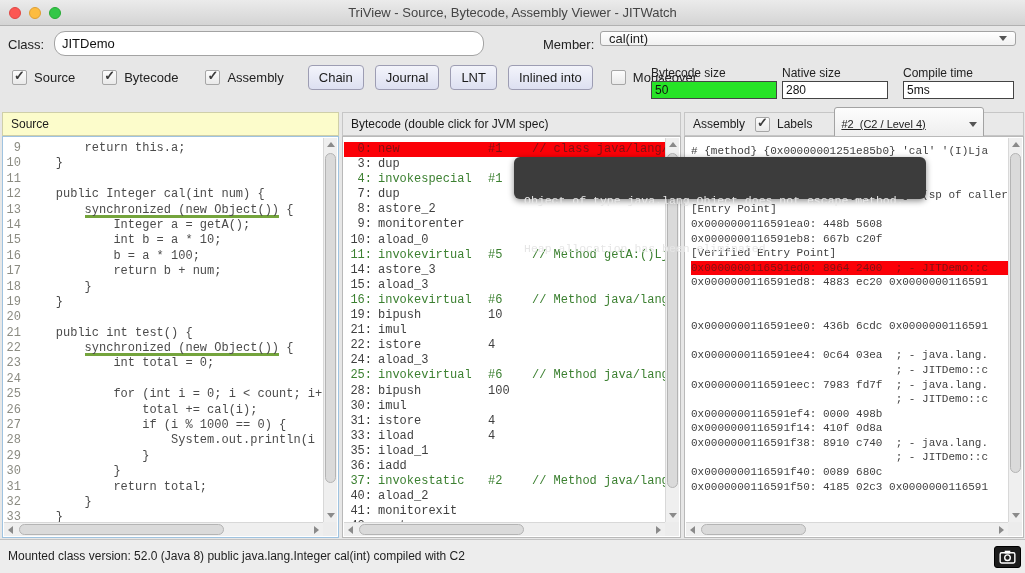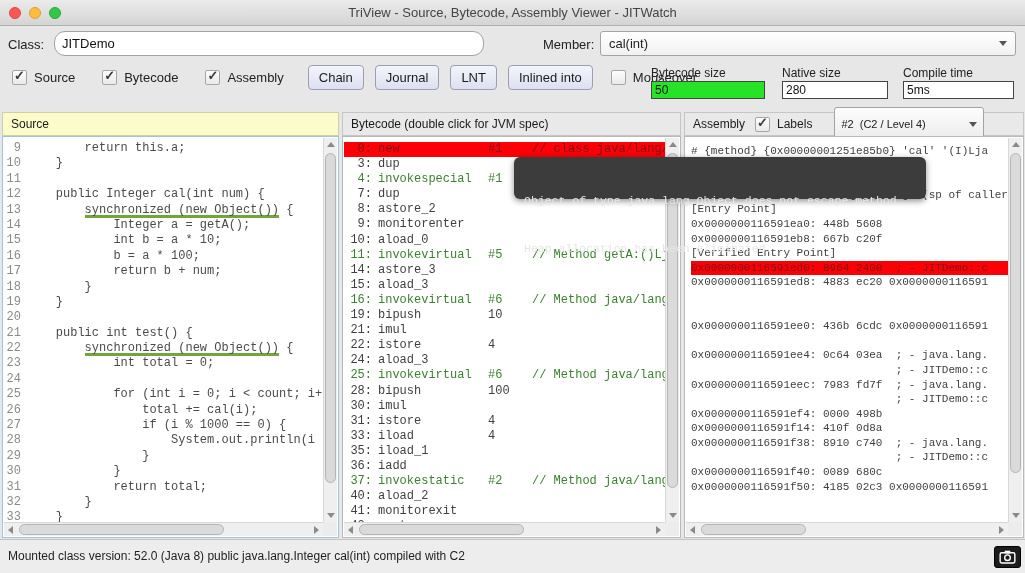--- a/index.html
+++ b/index.html
@@ -18,21 +18,21 @@
 
   
   .lbl { position:absolute; font-size:13px; color:#222; }
   .class-lbl { left:8px; top:37px; }
   .class-input { position:absolute; left:54px; top:31px; width:430px; height:25px;
     border:1px solid #a3a3a3; border-radius:11px; background:#fff; font-size:13px;
     padding:0 7px; color:#111; font-family:"Liberation Sans",sans-serif; }
   .member-lbl { left:543px; top:37px; }
   .selectbox { position:absolute; display:flex; align-items:center; background:linear-gradient(#ffffff,#f1f1f1);
     border:1px solid #a3a3a3; border-radius:3px; color:#222; }
-  .member-select { left:600px; top:31px; width:416px; height:25px; font-size:13px; padding:0 8px; }
+  .member-select { left:600px; top:31px; width:416px; height:15px; font-size:13px; padding:0 8px; }
   .selectbox .val { flex:1; white-space:pre; overflow:hidden; }
   .arrow-down { width:0; height:0; border-left:4px solid transparent; border-right:4px solid transparent;
     border-top:5px solid #555; margin-left:6px; }
 
   .row2 { position:absolute; left:12px; top:64px; height:27px; display:flex; align-items:center; }
   .toggles { display:flex; gap:27px; }
   .cb { display:inline-flex; align-items:center; gap:7px; font-size:13px; color:#222; }
   .cbbox { position:relative; width:15px; height:15px; border:1px solid #a6a6a6; border-radius:2px;
     background:linear-gradient(#fdfdfd,#e9e9e9); }
   .check { position:absolute; left:1px; top:-3px; font-weight:bold; font-size:13px; color:#3d3d3d; visibility:hidden; }
@@ -80,21 +80,21 @@
   
   .asm-code { padding:6px 0 0 5px; font-size:11px; color:#3f3f3f; }
   .asm-row { height:14.6px; line-height:14.6px; }
   .asm-text { white-space:pre; }
   .asm-row.red { background:var(--highlight_red); }
   .asm-row.red .asm-text { color:var(--highlight_red_text); }
 
   
   .asm-head { gap:10px; }
   .asm-select { position:relative; margin-left:12px; width:150px; height:35px; font-size:11px; padding:0 6px;
-    background:linear-gradient(#fdfdfd,#ebebeb); }
+    background:linear-gradient(#fdfdfd,#ebebeb);text-decoration:underline; }
 
   
   .vscroll { position:absolute; right:1px; top:1px; bottom:15px; width:14px; background:#efefef; border-left:1px solid #d8d8d8; }
   .hscroll { position:absolute; left:1px; bottom:1px; right:15px; height:14px; background:#efefef; border-top:1px solid #d8d8d8; }
   .corner { position:absolute; right:1px; bottom:1px; width:14px; height:14px; background:#ececec; }
   .sb-btn { position:absolute; width:13px; height:13px; display:flex; align-items:center; justify-content:center; }
   .vscroll .up { top:0; } .vscroll .down { bottom:0; }
   .hscroll .left { left:0; } .hscroll .right { right:0; }
   .tri { width:0; height:0; display:block; }
   .tri-up { border-left:4px solid transparent; border-right:4px solid transparent; border-bottom:5px solid #8a8a8a; }
@@ -180,21 +180,21 @@
         <button class="tbtn">Inlined into</button>
 
     </div>
     <span class="cb mouseover">
       <span class="cbbox"></span>
       <span>Mouseover</span>
     </span>
   </div>
 
   <span class="stat-lbl" style="left:651px">Bytecode size</span>
-  <span class="stat-field green-bg" style="left:651px;width:114px">50</span>
+  <span class="stat-field green-bg" style="left:651px;width:126px">50</span>
   <span class="stat-lbl" style="left:782px">Native size</span>
   <span class="stat-field" style="left:782px;width:106px">280</span>
   <span class="stat-lbl" style="left:903px">Compile time</span>
   <span class="stat-field" style="left:903px;width:111px">5ms</span>
 
   <div class="panel src">
     <div class="phead yellow">
       <span>Source</span>
     </div>
     <div class="pbody">

